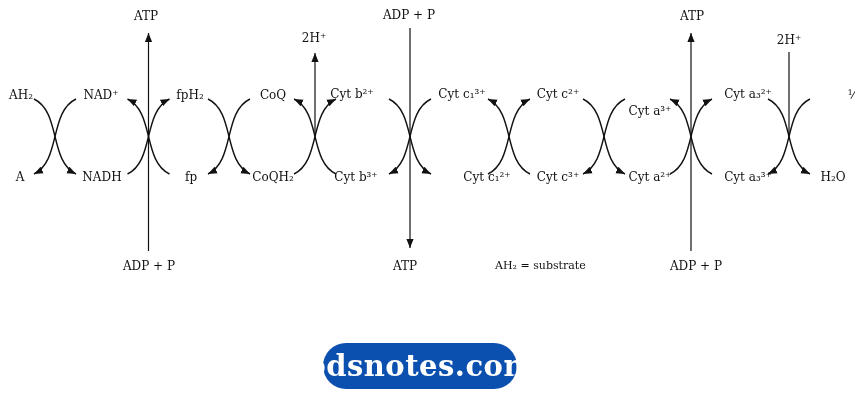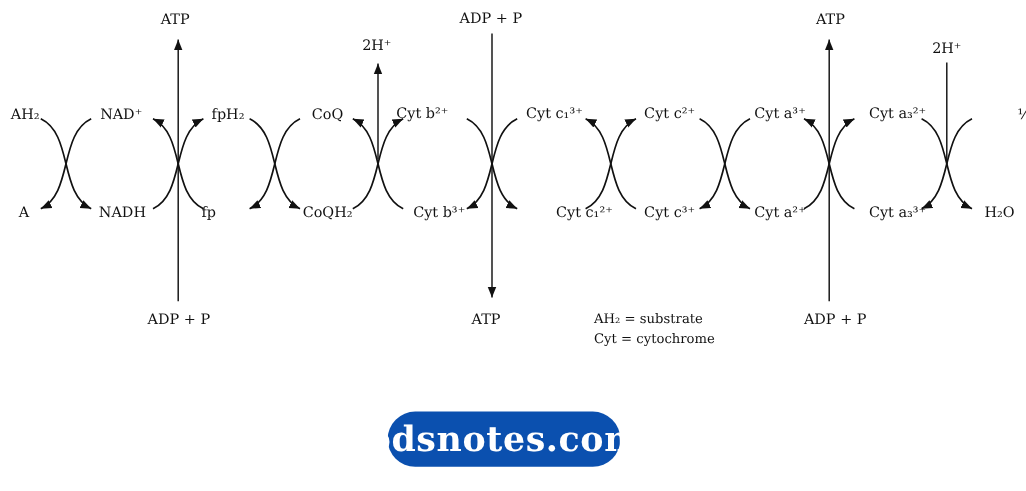--- a/index.html
+++ b/index.html
@@ -68,46 +68,45 @@
       </g>
   </svg>
 
   <div class="lbl" style="left:21px;top:95px">AH₂</div>
   <div class="lbl" style="left:101px;top:95px">NAD⁺</div>
   <div class="lbl" style="left:190px;top:95px">fpH₂</div>
   <div class="lbl" style="left:273px;top:95px">CoQ</div>
   <div class="lbl" style="left:352px;top:94px">Cyt b²⁺</div>
   <div class="lbl" style="left:462px;top:94px">Cyt c₁³⁺</div>
   <div class="lbl" style="left:558px;top:94px">Cyt c²⁺</div>
-  <div class="lbl" style="left:650px;top:94px">Cyt a³⁺</div>
+  <div class="lbl" style="left:650px;top:111px">Cyt a³⁺</div>
   <div class="lbl" style="left:748px;top:94px">Cyt a₃²⁺</div>
   <div class="lbl" style="left:861px;top:95px">½O₂</div>
 
   <div class="lbl" style="left:20px;top:177px">A</div>
   <div class="lbl" style="left:102px;top:177px">NADH</div>
-  <div class="lbl" style="left:174px;top:177px">fp</div>
+  <div class="lbl" style="left:191px;top:177px">fp</div>
   <div class="lbl" style="left:273px;top:177px">CoQH₂</div>
-  <div class="lbl" style="left:366px;top:177px">Cyt b³⁺</div>
+  <div class="lbl" style="left:356px;top:177px">Cyt b³⁺</div>
   <div class="lbl" style="left:487px;top:177px">Cyt c₁²⁺</div>
   <div class="lbl" style="left:558px;top:177px">Cyt c³⁺</div>
   <div class="lbl" style="left:650px;top:177px">Cyt a²⁺</div>
   <div class="lbl" style="left:748px;top:177px">Cyt a₃³⁺</div>
   <div class="lbl" style="left:833px;top:177px">H₂O</div>
 
   <div class="lbl" style="left:146px;top:16px">ATP</div>
   <div class="lbl" style="left:149px;top:266px">ADP + P</div>
   <div class="lbl" style="left:409px;top:15px">ADP + P</div>
   <div class="lbl" style="left:405px;top:266px">ATP</div>
   <div class="lbl" style="left:692px;top:16px">ATP</div>
   <div class="lbl" style="left:696px;top:266px">ADP + P</div>
   <div class="lbl" style="left:314px;top:38px">2H⁺</div>
   <div class="lbl" style="left:789px;top:40px">2H⁺</div>
 
   <div class="legend">
     <div>AH₂ = substrate</div>
-    <div>Cyt = cytochrome</div>
   </div>
 
   <div class="badge">
     <span>bdsnotes.com</span>
   </div>
 
 </div>
 
 </body></html>

